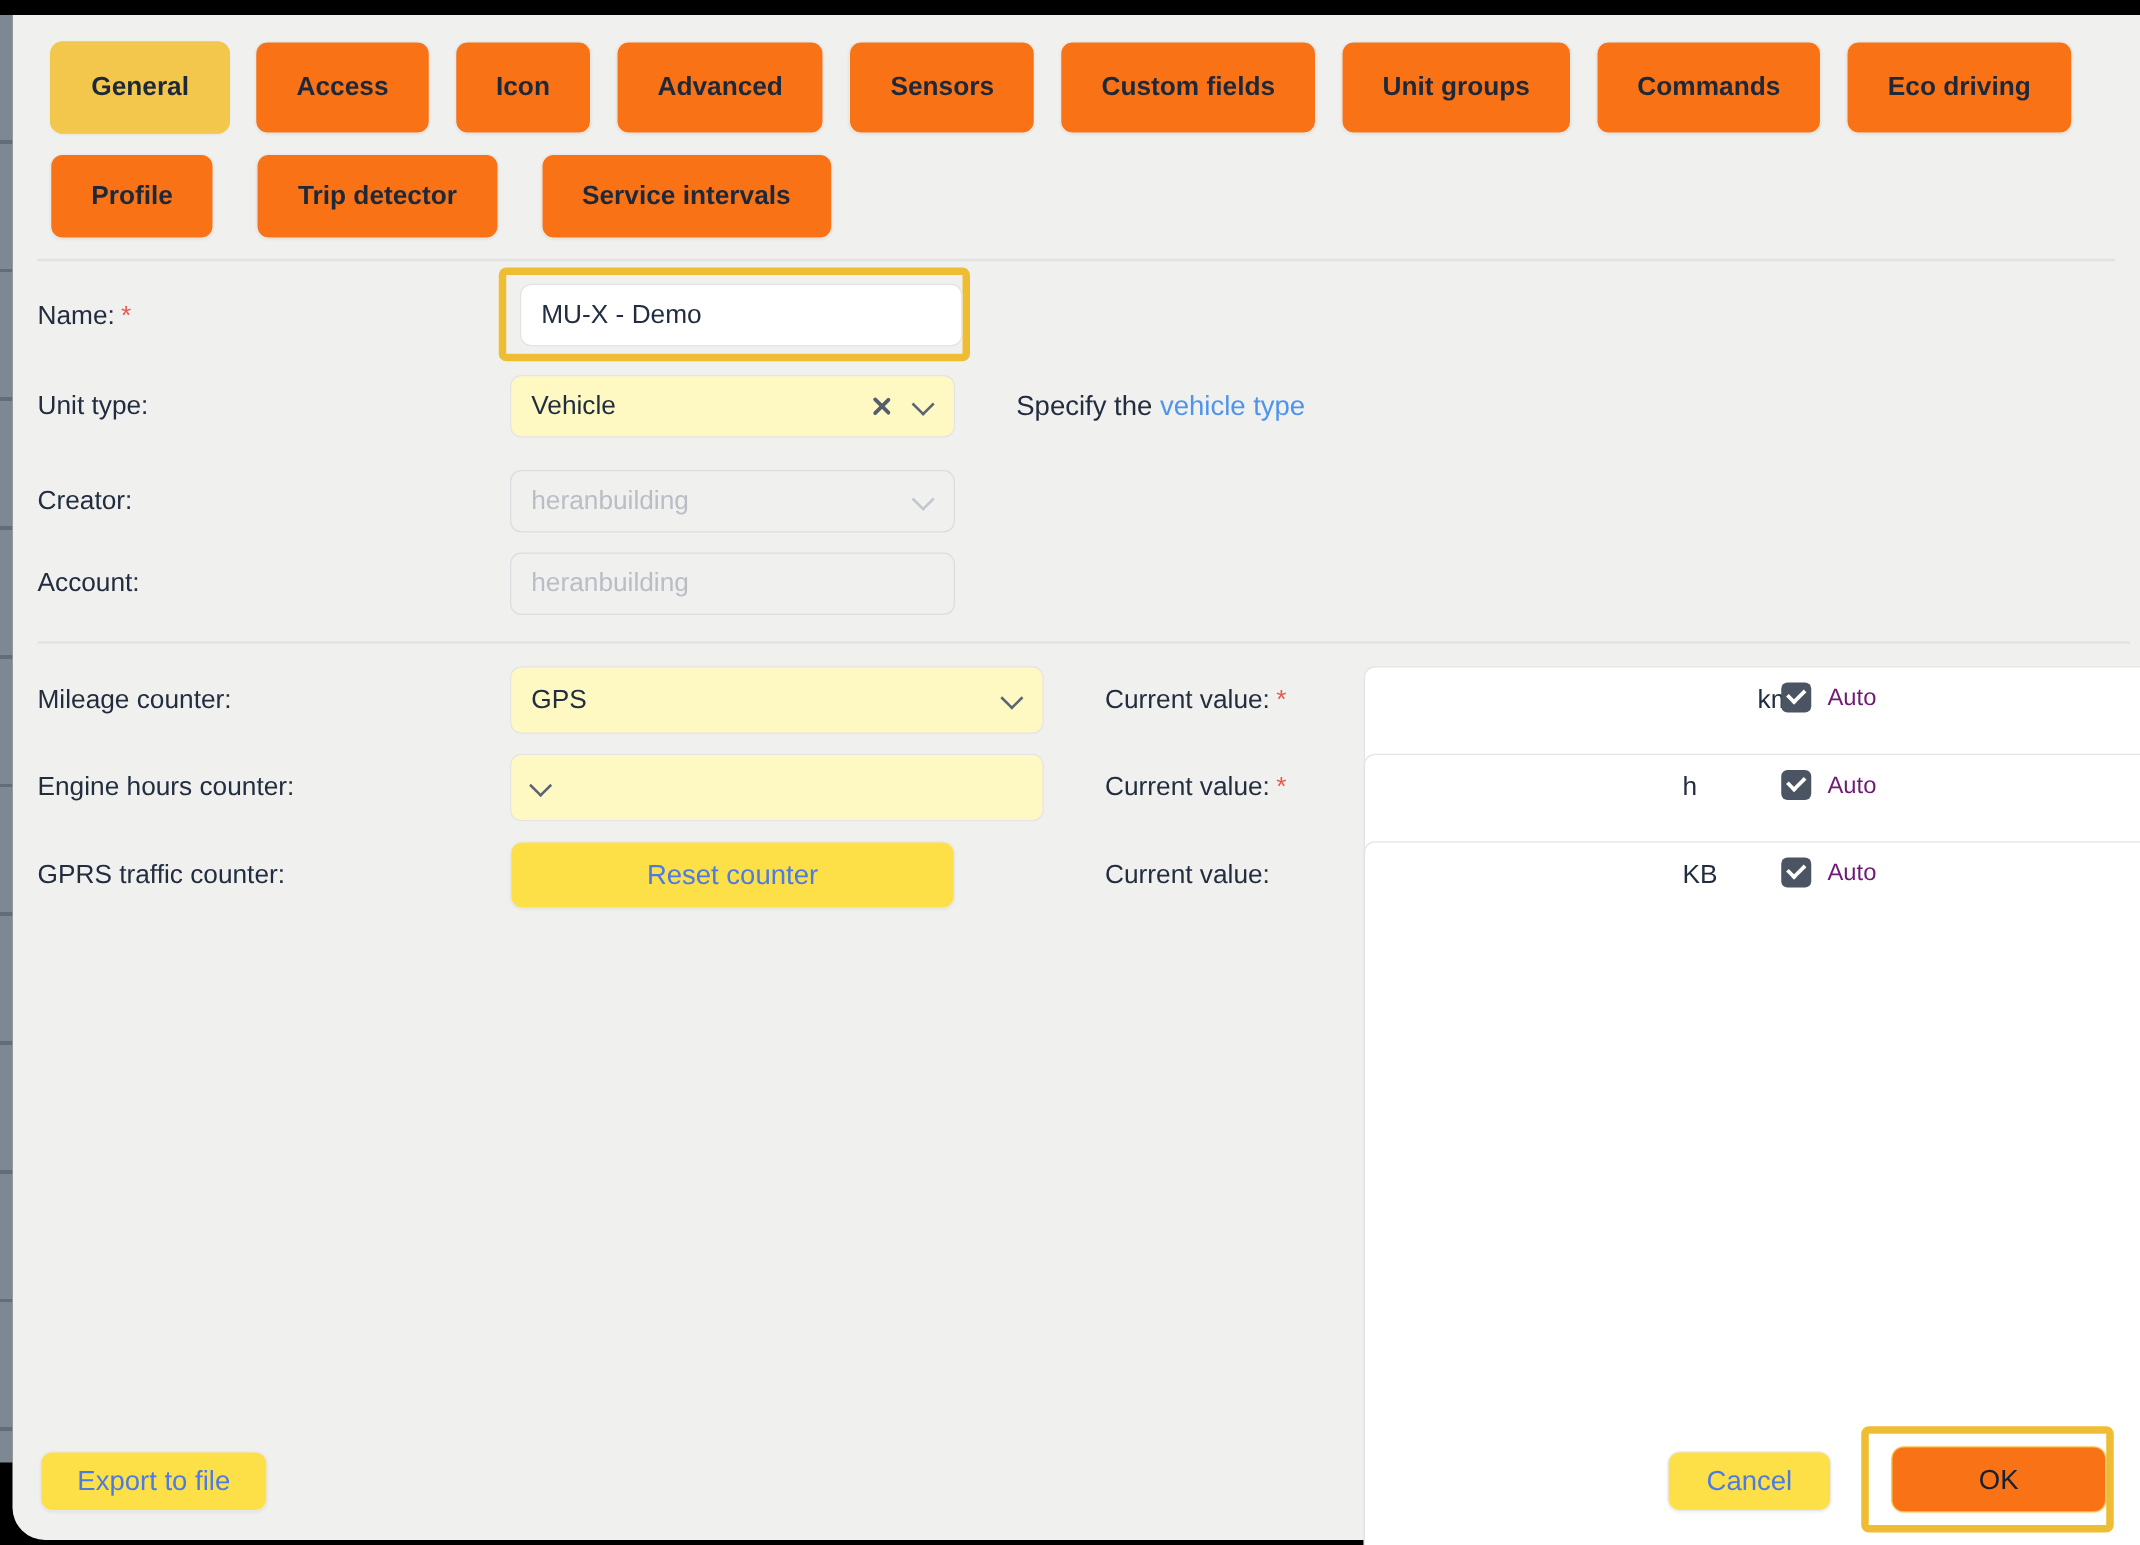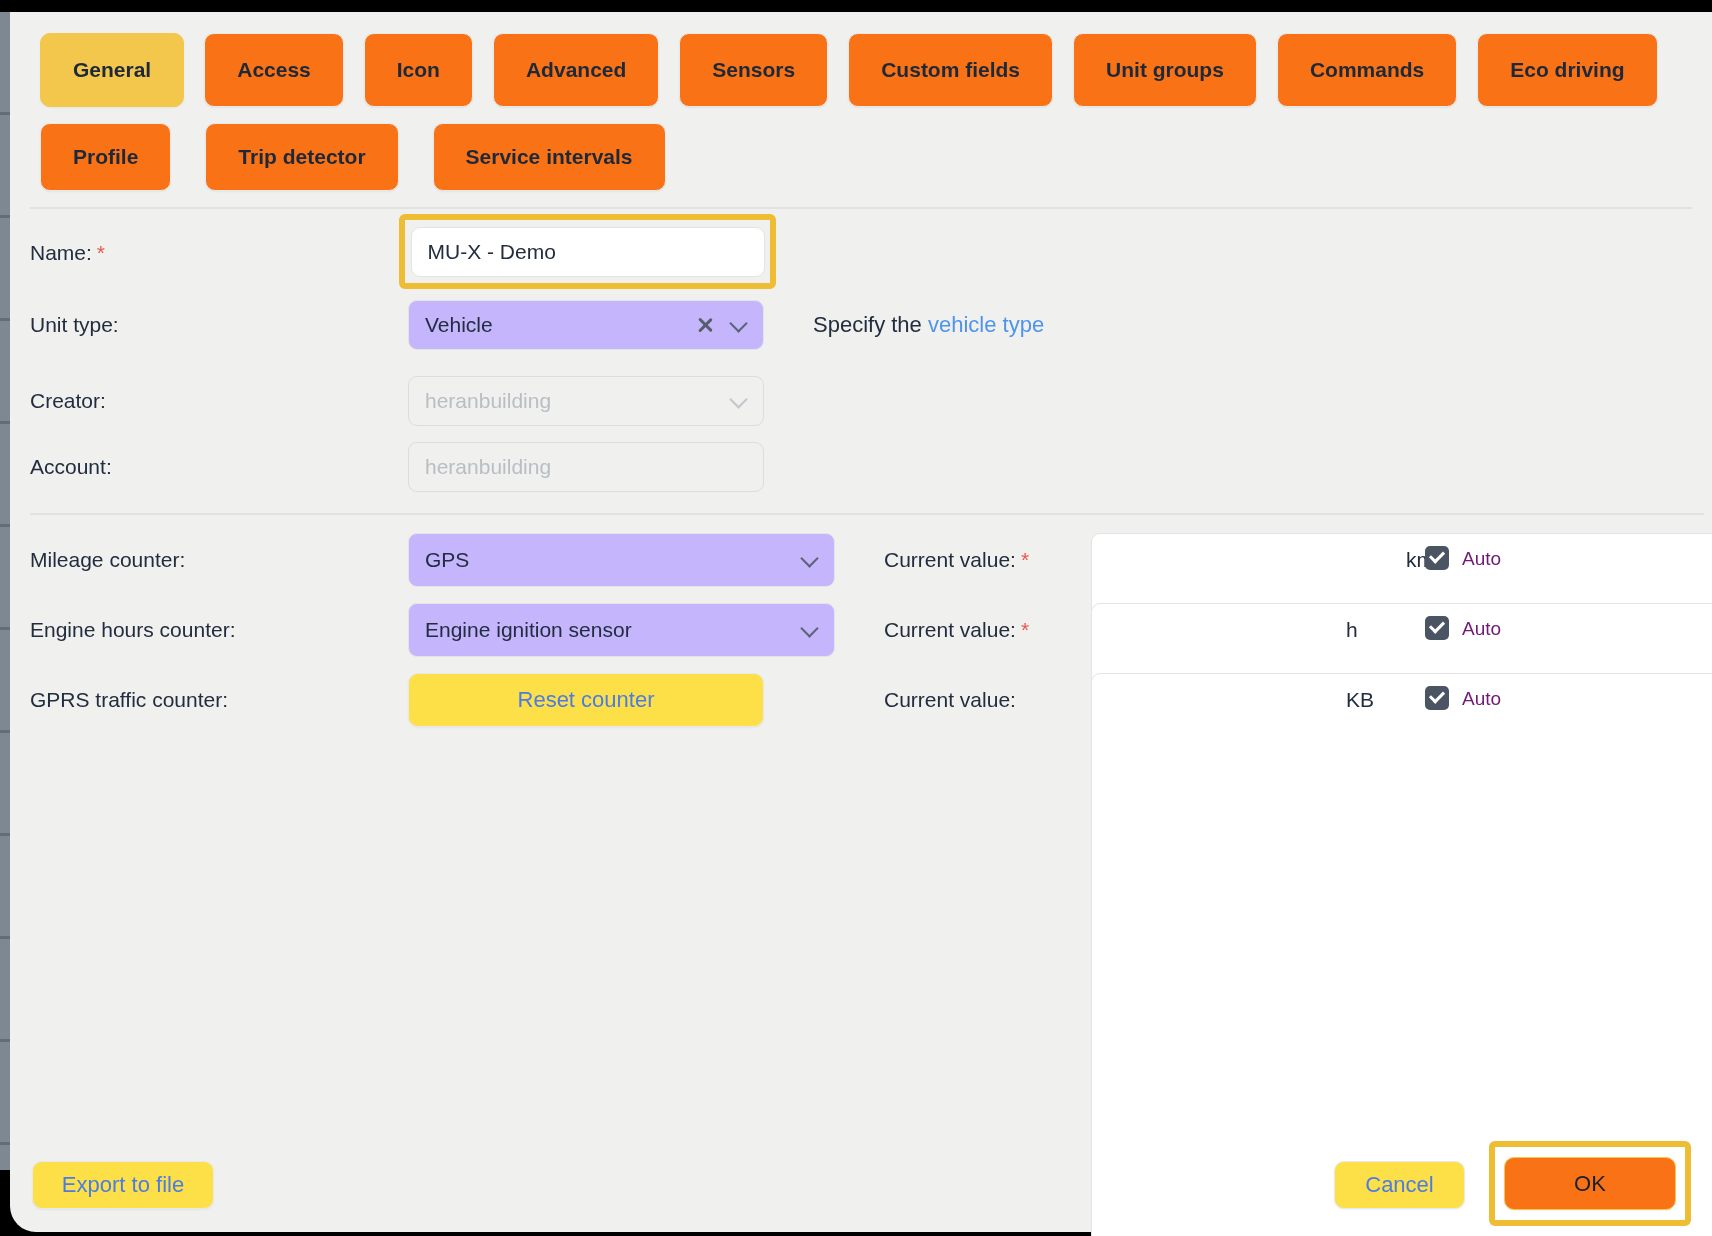--- a/index.html
+++ b/index.html
@@ -43,21 +43,21 @@
     position:absolute; left:20px; font-size:21px; color:#222d3f; white-space:nowrap;
   }
   .req { color:#e8594a; margin-left:5px; }
   .inputbox {
     background:#fff; border:1.5px solid #e4e4e4; border-radius:9px;
     font-size:21px; color:#222d3f;
     display:flex; align-items:center; padding:0 16px;
   }
   input.inputbox { outline:none; width:100%; height:100%; }
   .selectbox {
-    position:absolute; background:#c4b5fd; border:1.5px solid #e4e4e4; border-radius:9px;
+    position:absolute; background:#fef9c3; border:1.5px solid #e4e4e4; border-radius:9px;
     display:flex; align-items:center; padding:0 16px;
     font-size:21px; color:#222d3f; cursor:pointer;
   }
   .selectbox .val { flex:1; }
   .selectbox.disabled { background:transparent; border-color:#dcdddf; color:#b9bdc5; cursor:default; }
   
   .chev { width:16px; height:16px; position:relative; display:inline-block; }
   .chev::before {
     content:""; position:absolute; left:1px; top:0px;
     width:11px; height:11px;
@@ -67,21 +67,21 @@
   .chev.lite::before { border-color:#c3c7cd; }
   .xicon { width:20px; height:20px; position:relative; display:inline-block; margin-right:16px; }
   .xicon::before,.xicon::after {
     content:""; position:absolute; left:9px; top:1px; width:2.5px; height:18px;
     background:#555e6b; border-radius:2px;
   }
   .xicon::before { transform:rotate(45deg); }
   .xicon::after { transform:rotate(-45deg); }
   
   .hl-frame { position:absolute; border:6px solid #eebd33; border-radius:6px;
-    display:flex; align-items:center; justify-content:center; }
+    display:flex; align-items:center; justify-content:flex-end; }
   
   .hint { position:absolute; font-size:22px; color:#222d3f; white-space:nowrap; }
   .hint a { color:#4f94ec; text-decoration:none; cursor:pointer; }
   
   .cv-label { position:absolute; font-size:21px; color:#222d3f; white-space:nowrap; }
   .cv-input { position:absolute; width:234px; height:54px; }
   .unit { position:absolute; font-size:21px; color:#222d3f; }
   .checkbox {
     position:absolute; width:24px; height:24px; background:#4b5462; border-radius:5px;
     cursor:pointer;
@@ -165,21 +165,20 @@
   <div class="cv-label" style="left:874px; top:536px;">
     <span>Current value:</span><span class="req">*</span>
   </div>
   <input class="inputbox cv-input" style="left: 1081px; top: 521px;" value="206394">
   <div class="unit" style="left:1396px; top:536px;">km</div>
   <div class="checkbox" style="left:1415px; top:534px;"></div>
   <div class="auto-label" style="left:1452px; top:536px;">Auto</div>
 
   <div class="flabel" style="top:606px;">Engine hours counter:</div>
   <div class="selectbox" style="left:398px; top:591px; width:427px; height:54px;">
-    <span class="val">Engine ignition sensor</span>
     <span class="chev"></span>
   </div>
   <div class="cv-label" style="left:874px; top:606px;">
     <span>Current value:</span><span class="req">*</span>
   </div>
   <input class="inputbox cv-input" style="left: 1081px; top: 591px;" value="40.55">
   <div class="unit" style="left:1336px; top:606px;">h</div>
   <div class="checkbox" style="left:1415px; top:604px;"></div>
   <div class="auto-label" style="left:1452px; top:606px;">Auto</div>
 

